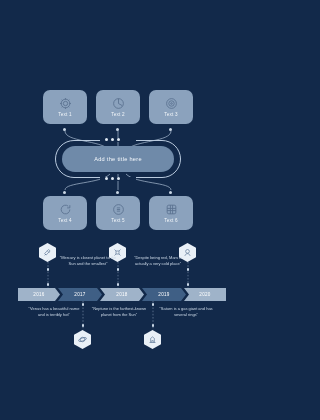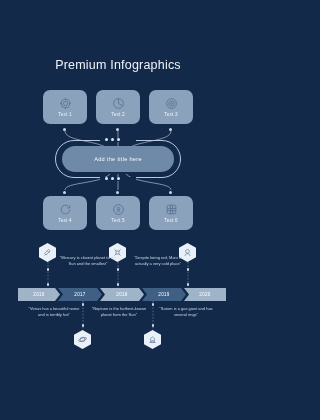--- a/index.html
+++ b/index.html
@@ -110,21 +110,20 @@
     font-size:4px;line-height:1.45;
     color:#cddae8;
   }
   .sdot{position:absolute;width:2.6px;height:2.6px;border-radius:50%;background:#c8d6e5;}
 </style>
 </head>
 <body style="background: rgb(18, 41, 74);">
 
 <div class="stage">
 
-  <div class="title">Premium Infographics</div>
 
   <svg class="wires" viewBox="0 0 236 420">
     <g fill="none" stroke="#aabdd2" stroke-width="0.7">
       <path d="M65 131 C65 142, 100 140, 110 150"></path>
       <path d="M118 131 L118 150"></path>
       <path d="M171 131 C171 142, 136 140, 126 150"></path>
       <path d="M65 190 C65 182, 100 184, 110 174"></path>
       <path d="M118 190 L118 174"></path>
       <path d="M171 190 C171 182, 136 184, 126 174"></path>
     </g>

